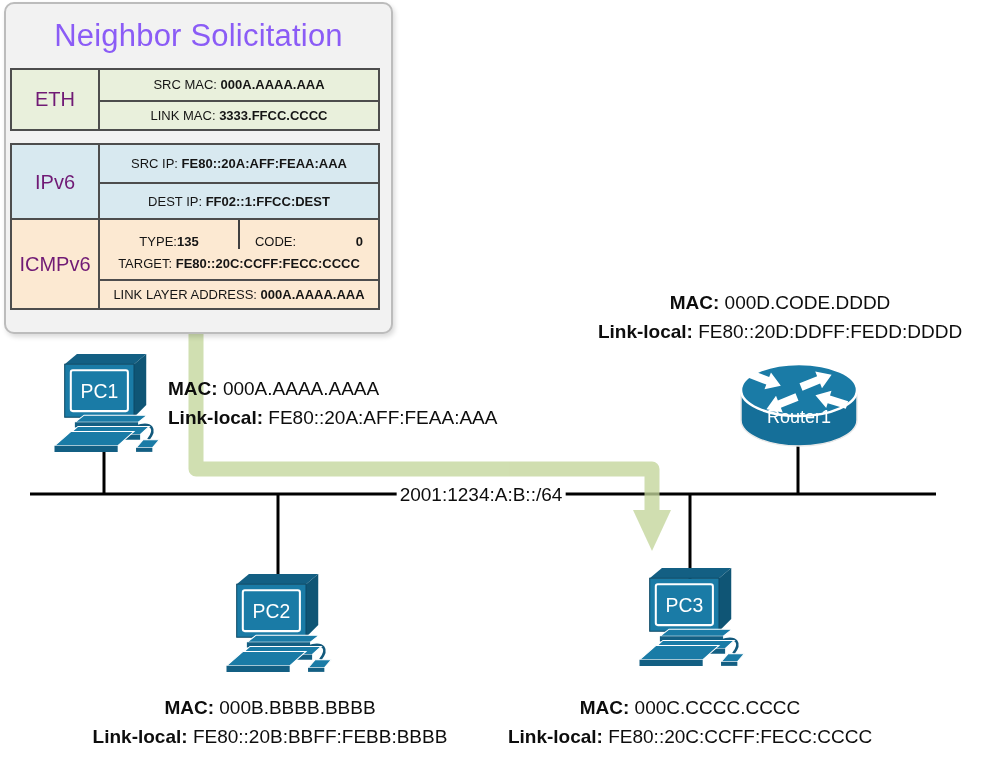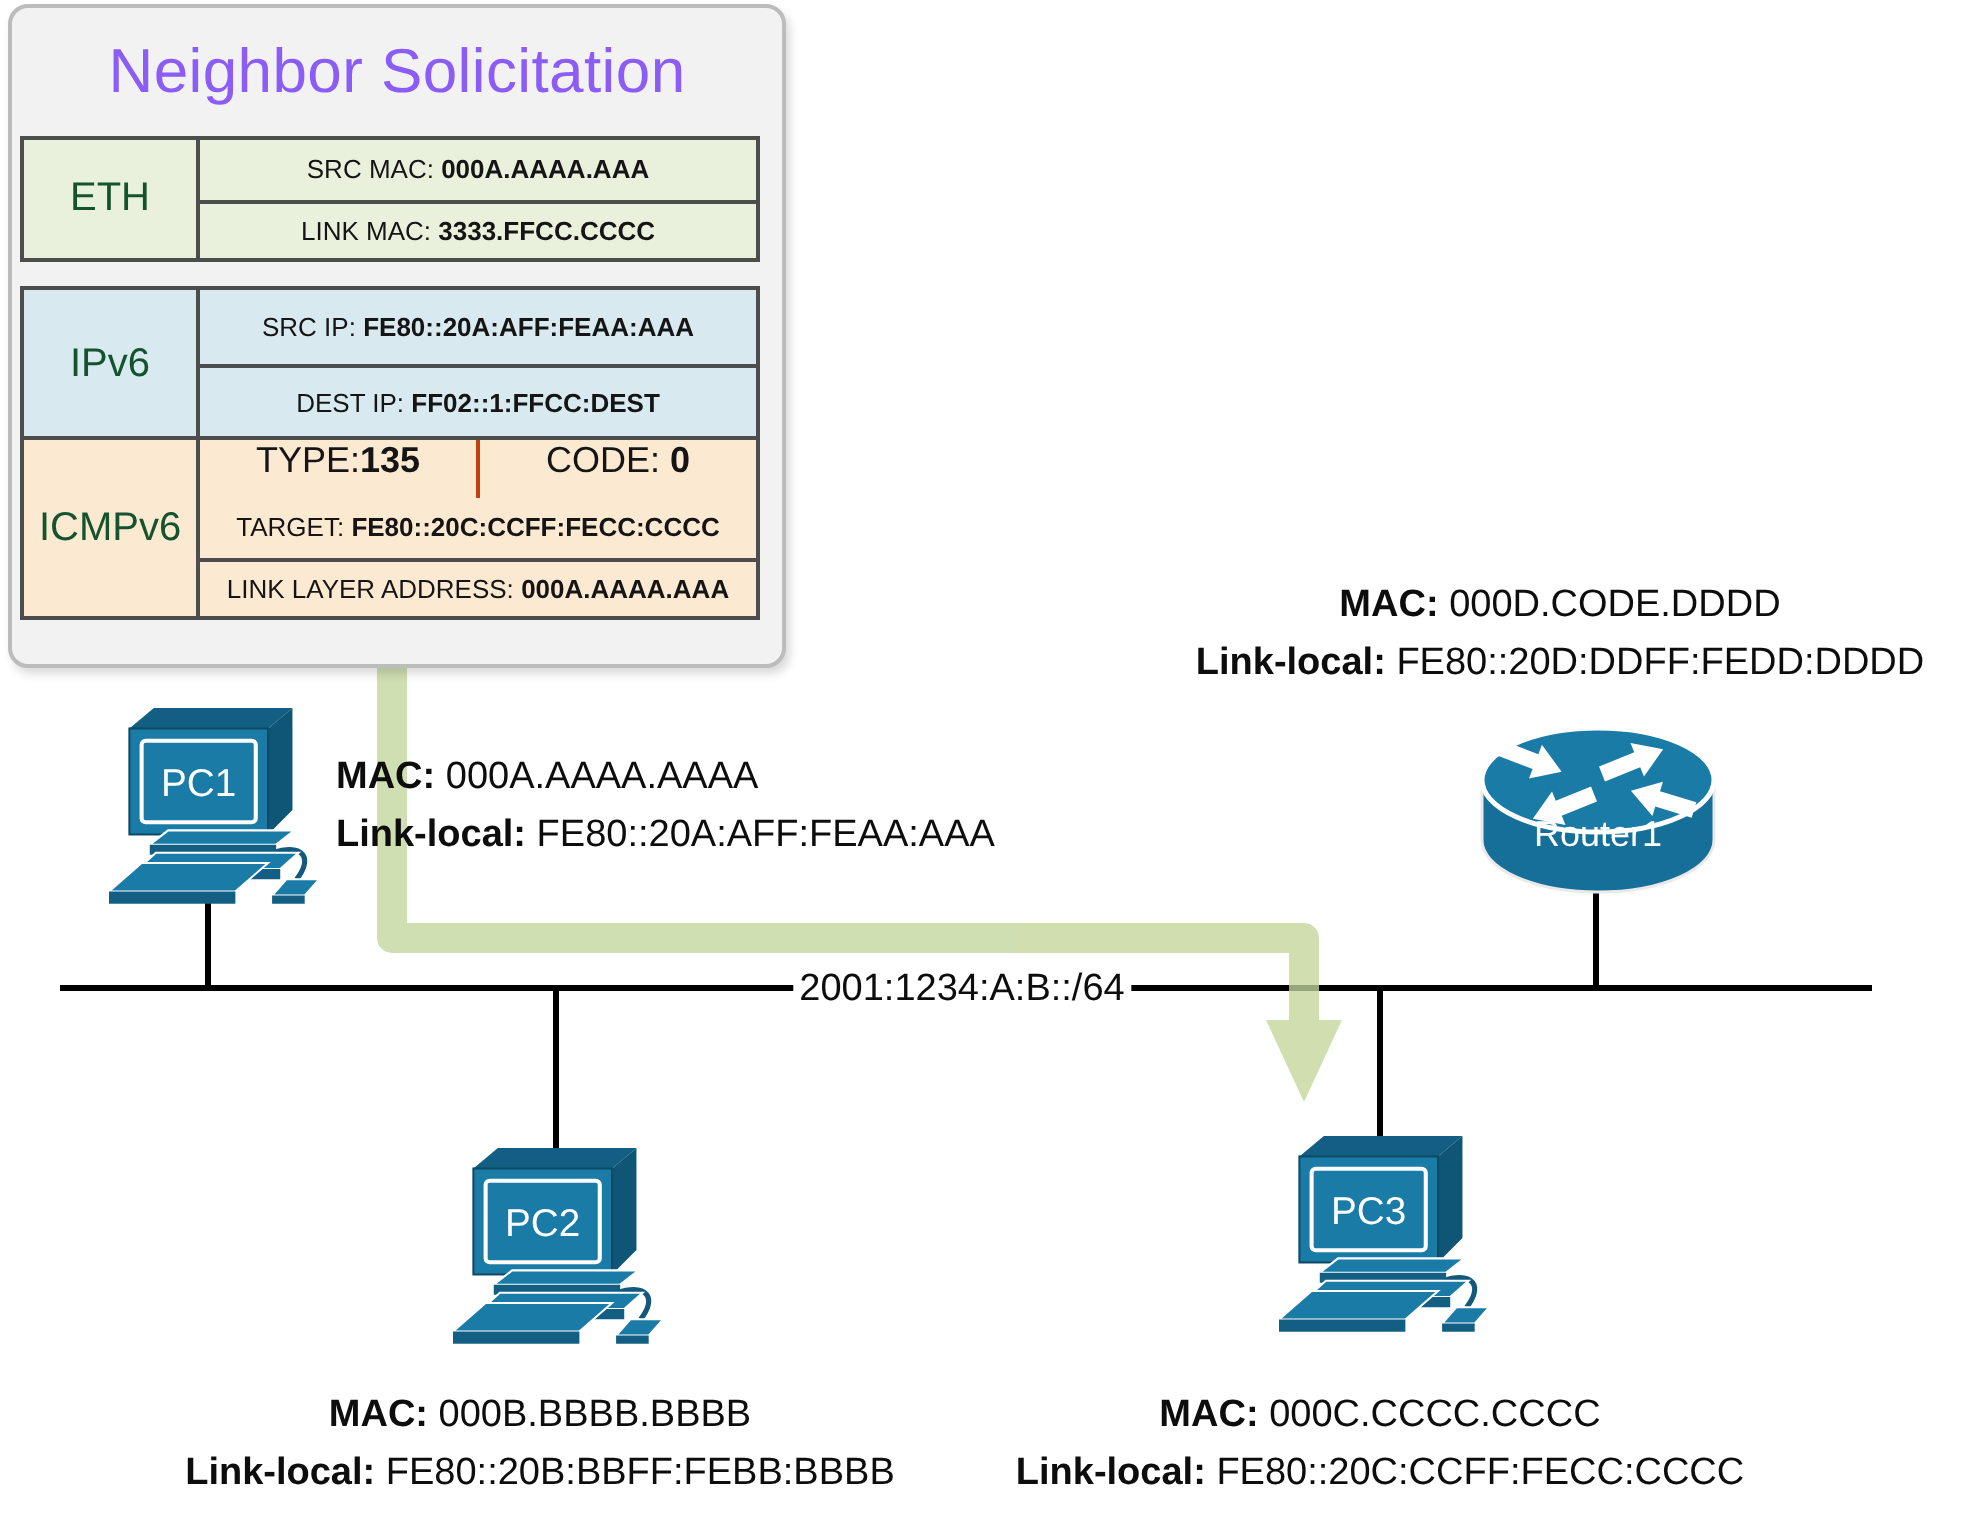--- a/index.html
+++ b/index.html
@@ -11,29 +11,29 @@
     background:#f2f2f2;border:2px solid #bcbcbc;border-radius:10px;
     box-shadow:2px 3px 5px rgba(0,0,0,.15);}
   .packet-title{position:absolute;left:0;right:0;top:14px;text-align:center;
     font-size:31px;color:#8b5cf6;letter-spacing:.2px;}
   .section{position:absolute;left:4px;width:370px;display:grid;
     grid-template-columns:88px 1fr;border:2px solid #4d4d4d;box-sizing:border-box;}
   .sec-eth{top:64px;height:63px;background:#e9f0dc;grid-template-rows:1fr 1fr;}
   .sec-ipv6{top:139px;height:78px;background:#d8e9f0;grid-template-rows:1fr 1fr;}
   .sec-icmpv6{top:214px;height:92px;background:#fce9d2;grid-template-rows:1fr 1fr 1fr;}
   .layer-cell{grid-row:1/-1;grid-column:1;border-right:2px solid #4d4d4d;
-    display:flex;align-items:center;justify-content:center;font-size:20px;color:#14532d;}
+    display:flex;align-items:center;justify-content:center;font-size:20px;color:#701a75;}
   .vrow{grid-column:2;display:flex;align-items:center;justify-content:center;
     font-size:13px;color:#151515;white-space:nowrap;}
   .vrow + .vrow{border-top:2px solid #4d4d4d;}
   .vrow b{font-weight:bold;}
   .split-row{grid-column:2;display:grid;grid-template-columns:138px 1fr;}
-  .split-cell{display:flex;align-items:flex-start;justify-content:center;
-    font-size:18px;color:#151515;white-space:nowrap;}
-  .split-cell + .split-cell{border-left:2px solid #c2410c;}
+  .split-cell{display:flex;align-items:flex-end;justify-content:center;
+    font-size:13px;color:#151515;white-space:nowrap;}
+  .split-cell + .split-cell{border-left:2px solid #404040;gap:28px;}
 
   
   .wires{position:absolute;left:0;top:0;pointer-events:none;}
 
   
   .node-label{position:absolute;font-size:19px;line-height:29px;
     color:#0d0d0d;white-space:nowrap;}
   .node-label b{font-weight:bold;}
   .center{text-align:center;}
 

